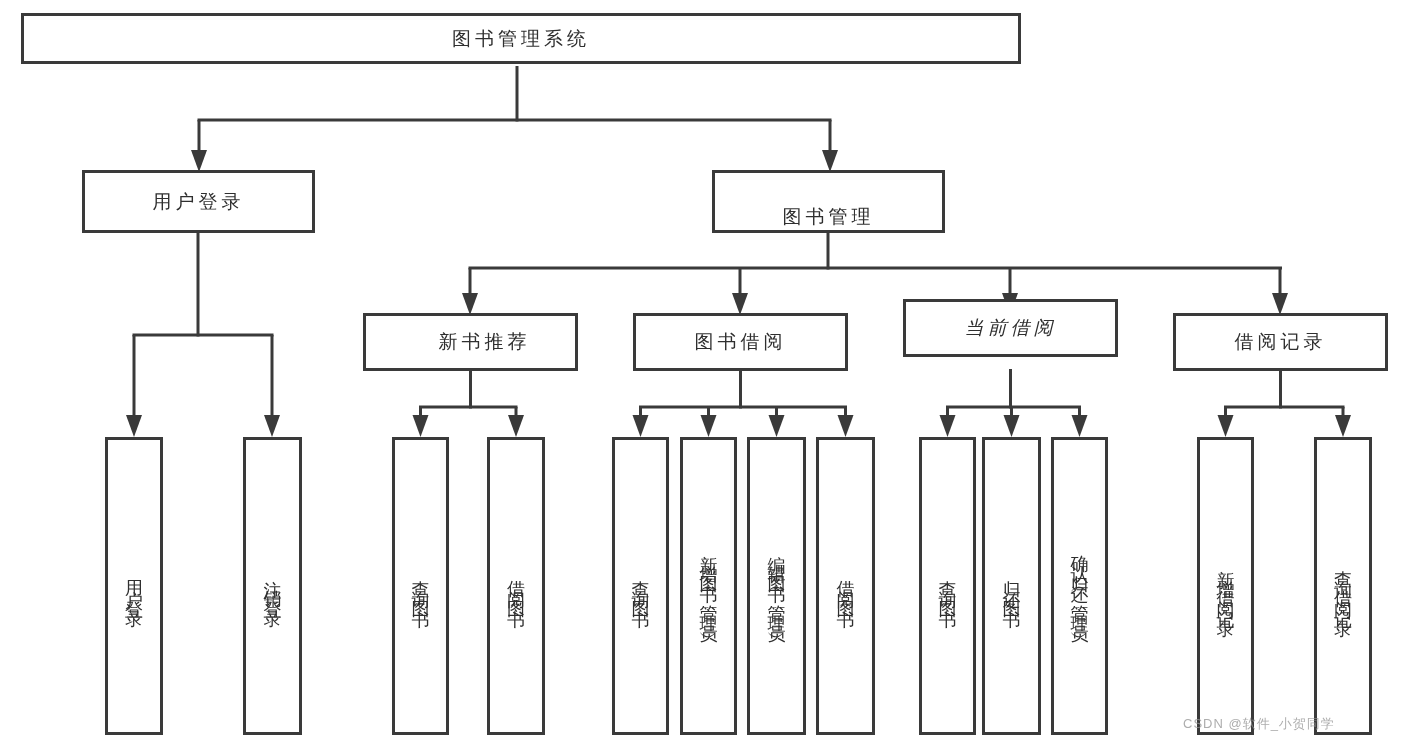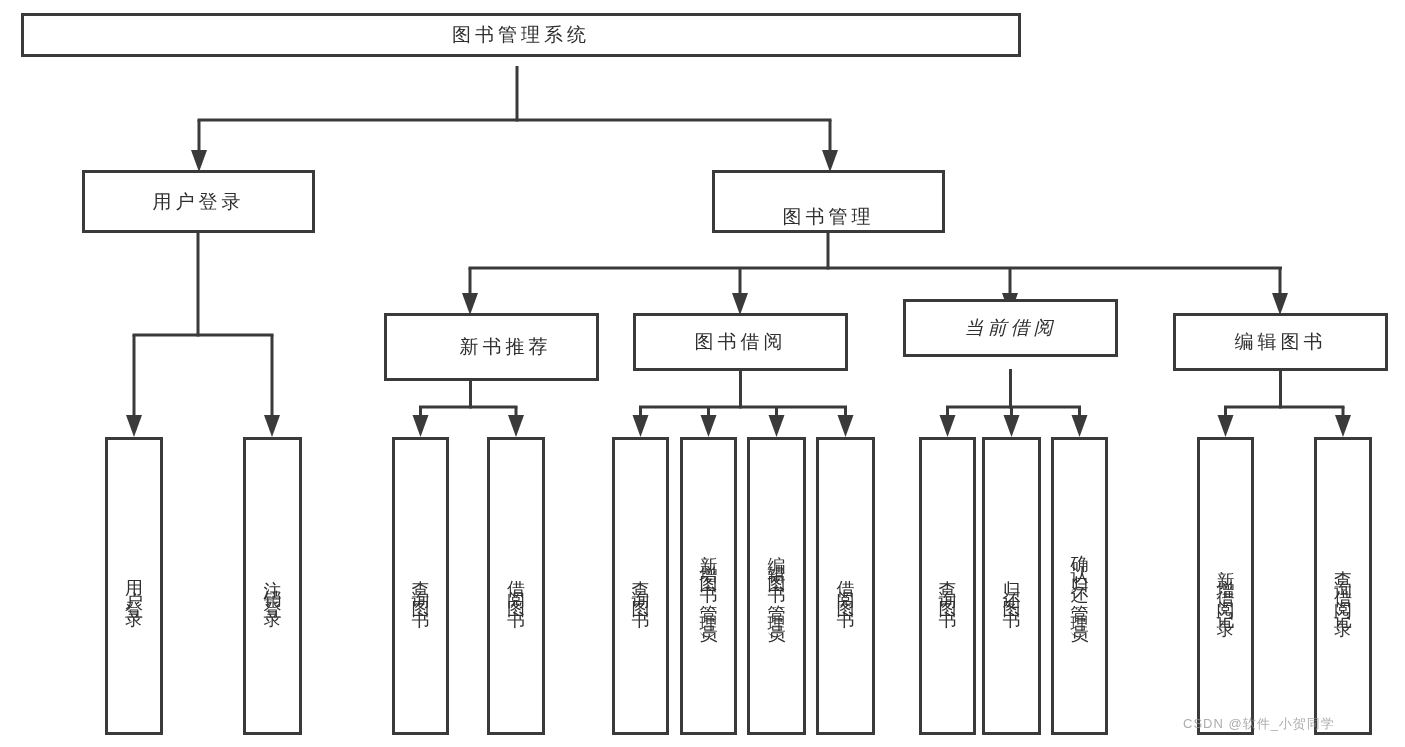--- a/index.html
+++ b/index.html
@@ -130,42 +130,42 @@
         <line x1="1280.5" y1="369" x2="1280.5" y2="408.5"></line>
         <line x1="1224" y1="407" x2="1344.5" y2="407"></line>
         <line x1="1225.5" y1="407" x2="1225.5" y2="416"></line>
         <polygon points="1217.5,415 1233.5,415 1225.5,437" stroke="none"></polygon>
         <line x1="1343" y1="407" x2="1343" y2="416"></line>
         <polygon points="1335,415 1351,415 1343,437" stroke="none"></polygon>
       </g>
     </g>
   </svg>
 
-  <div class="box hbox" style="left:21px;top:13px;width:1000px;height:44px;">
+  <div class="box hbox" style="left:21px;top:13px;width:1000px;height:51px;">
     <span>图书管理系统</span>
   </div>
 
   <div class="box hbox" style="left:82px;top:170px;width:233px;height:63px;">
     <span>用户登录</span>
   </div>
   <div class="box hbox" style="left:712px;top:170px;width:233px;height:63px;align-items:flex-end;">
     <span>图书管理</span>
   </div>
 
-  <div class="box hbox" style="left:384px;top:313px;width:215px;height:68px;padding-left:28px;">
+  <div class="box hbox" style="left:363px;top:313px;width:215px;height:58px;padding-left:28px;">
     <span>新书推荐</span>
   </div>
   <div class="box hbox" style="left:633px;top:313px;width:215px;height:58px;">
     <span>图书借阅</span>
   </div>
   <div class="box hbox" style="left:903px;top:299px;width:215px;height:58px;font-style:italic;">
     <span>当前借阅</span>
   </div>
   <div class="box hbox" style="left:1173px;top:313px;width:215px;height:58px;">
-    <span>编辑图书</span>
+    <span>借阅记录</span>
   </div>
 
   <div class="box" style="left:105px;top:437px;width:58px;height:298px;">
     <span class="vtext">用户登录</span>
   </div>
   <div class="box" style="left:243px;top:437px;width:59px;height:298px;">
     <span class="vtext">注销登录</span>
   </div>
 
   <div class="box" style="left:392px;top:437px;width:57px;height:298px;">

